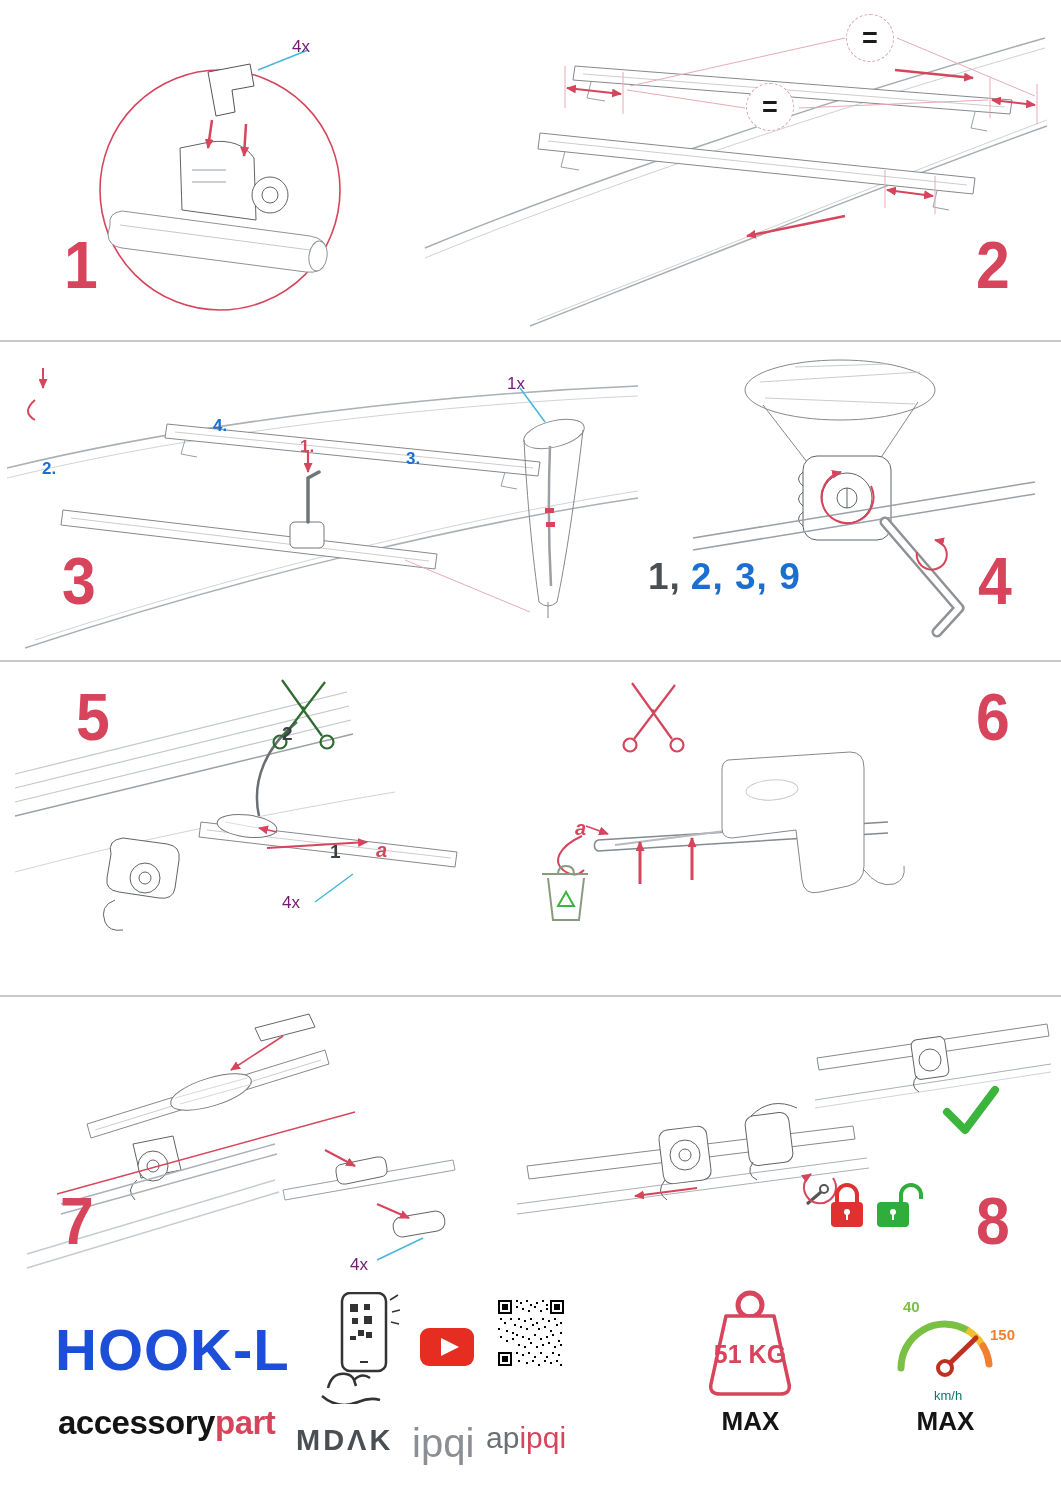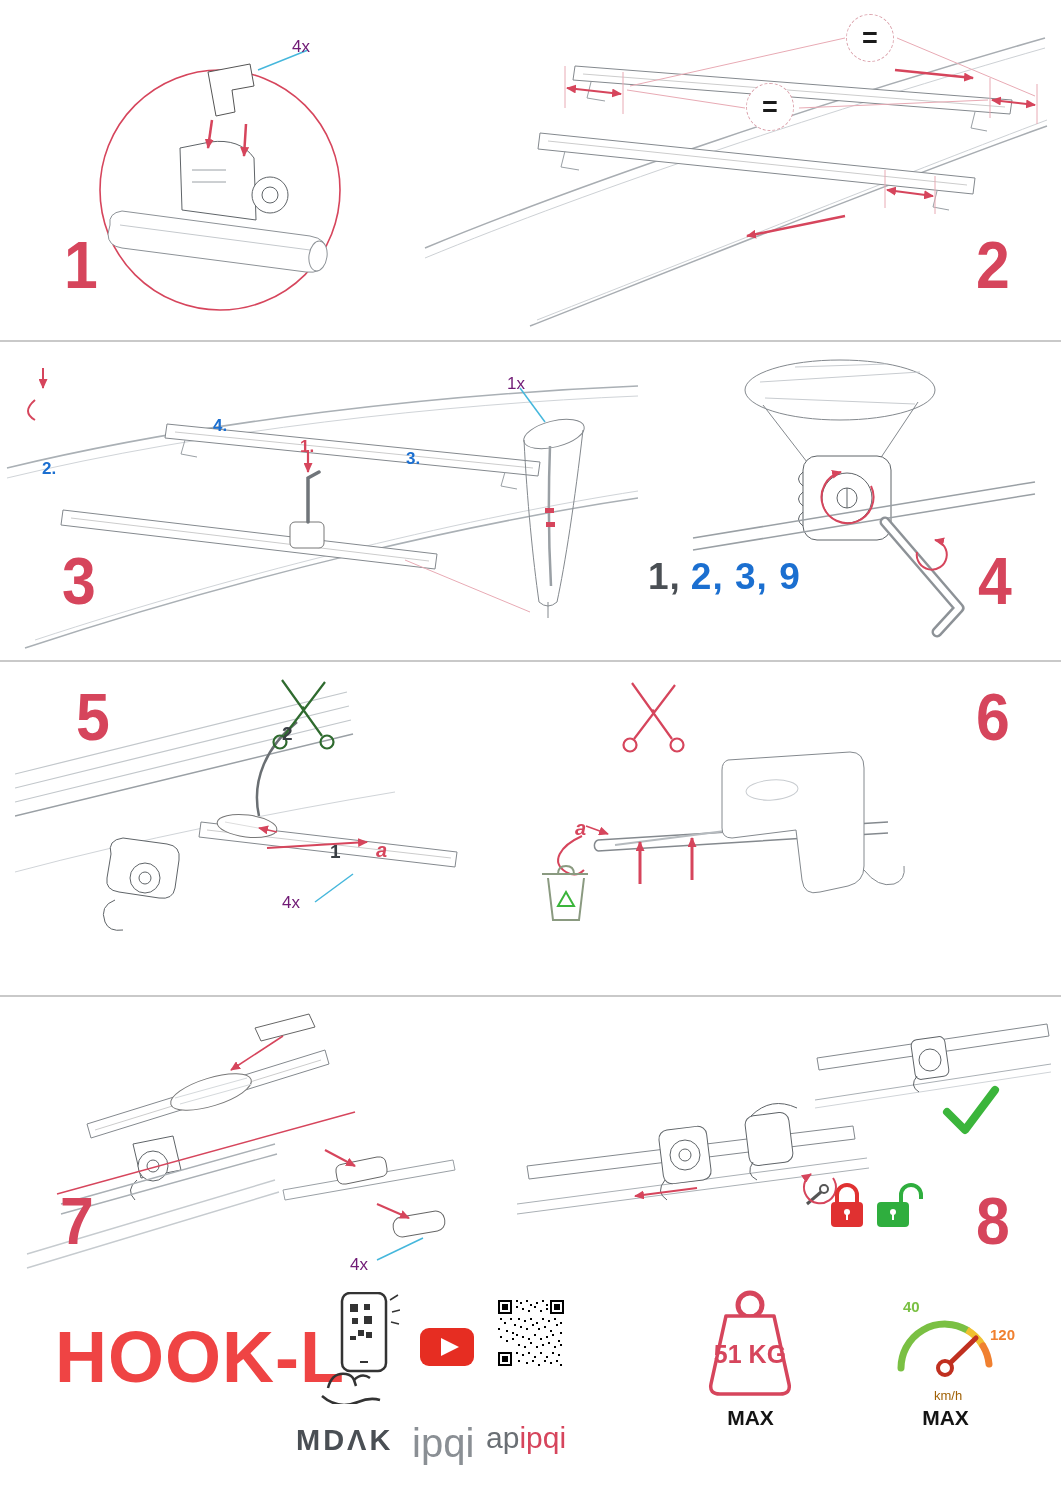--- a/index.html
+++ b/index.html
@@ -14,30 +14,30 @@
   .red-lbl{color:#d6455c;font-size:17px;font-weight:600;}
   .dark-lbl{color:#3a3f44;font-size:19px;font-weight:600;}
   .a-lbl{color:#d6455c;font-size:20px;font-style:italic;font-weight:600;}
   .sep{position:absolute;left:0;width:1061px;height:2px;background:#c9c9c9;}
   .eq{position:absolute;width:46px;height:46px;border:1.5px dashed #dca3ad;border-radius:50%;
       display:flex;align-items:center;justify-content:center;
       font-size:27px;font-weight:700;color:#1a1a1a;background:#fff;}
   .seq{position:absolute;font-size:37px;font-weight:600;letter-spacing:1px;}
   .seq .done{color:#4a4f54;}
   .seq .rest{color:#1b6fd0;margin-left:10px;}
-  .product{position:absolute;font-size:72px;font-weight:700;color:#ef4444;letter-spacing:1px;}
+  .product{position:absolute;font-size:58px;font-weight:700;color:#1d4ed8;letter-spacing:1px;}
   .brand{position:absolute;font-size:33px;font-weight:700;letter-spacing:-0.5px;color:#141414;}
   .brand .pt2{color:#d6455c;}
   .logo-mdak{position:absolute;font-size:29px;font-weight:700;color:#4a4f54;letter-spacing:3px;}
   .logo-ipqi{position:absolute;font-size:40px;font-weight:400;color:#8a8f94;}
   .logo-apline{position:absolute;font-size:30px;font-weight:500;color:#6a6f74;}
   .logo-apline .pt2{color:#d6455c;}
-  .max{position:absolute;font-size:21px;font-weight:700;color:#141414;text-align:center;}
+  .max{position:absolute;font-size:26px;font-weight:700;color:#141414;text-align:center;}
   .gauge-num{position:absolute;font-size:15px;font-weight:700;}
-  .kmh{position:absolute;font-size:13px;color:#a16207;}
+  .kmh{position:absolute;font-size:13px;color:#0f766e;}
   .weight-val{position:absolute;width:100px;text-align:center;font-size:25px;font-weight:600;color:#d6455c;}
   svg{display:block;}
 </style>
 </head>
 <body>
 
 <div class="page">
 
   <svg width="0" height="0" style="position:absolute" aria-hidden="true">
     <defs>
@@ -334,20 +334,23 @@
     <g>
       <path d="M386,194 v-7 a10,10 0 0 1 20,0 v4" stroke="#2fae3e" stroke-width="4" fill="none"></path>
       <rect x="362" y="194" width="32" height="25" rx="4" fill="#2fae3e"></rect>
       <circle cx="378" cy="204" r="3" fill="#fff"></circle>
       <line x1="378" y1="206" x2="378" y2="212" stroke="#fff" stroke-width="2"></line>
     </g>
   </svg>
   <div class="stepnum" style="left:976px;top:1188px">8</div>
 
   <div class="product" style="left:55px;top:1316px">HOOK-L</div>
+  <div class="brand" style="left:58px;top:1404px">
+    <span>accessory</span><span class="pt2">part</span>
+  </div>
 
   <svg class="abs" style="left:318px;top:1292px" width="82" height="112" viewBox="0 0 82 112">
     <rect x="24" y="1" width="44" height="78" rx="8" stroke="#333" stroke-width="2.5" fill="#fff"></rect>
     <g fill="#333">
       <rect x="32" y="12" width="8" height="8"></rect>
         <rect x="46" y="12" width="6" height="6"></rect>
       <rect x="34" y="26" width="6" height="6"></rect>
         <rect x="46" y="24" width="8" height="8"></rect>
       <rect x="40" y="38" width="6" height="6"></rect>
         <rect x="32" y="44" width="6" height="4"></rect>
@@ -390,17 +393,17 @@
   <div class="max" style="left:688px;top:1406px;width:125px">MAX</div>
 
   <svg class="abs" style="left:888px;top:1296px" width="115" height="100" viewBox="0 0 115 100">
     <path d="M13,72 A44,44 0 0 1 79,34" stroke="#7ac043" stroke-width="7" fill="none" stroke-linecap="round"></path>
     <path d="M79,34 A44,44 0 0 1 95,50" stroke="#f0c030" stroke-width="7" fill="none"></path>
     <path d="M95,50 A44,44 0 0 1 101,68" stroke="#f08030" stroke-width="7" fill="none" stroke-linecap="round"></path>
     <line x1="57" y1="72" x2="88" y2="42" stroke="#c03020" stroke-width="5" stroke-linecap="round"></line>
     <circle cx="57" cy="72" r="7" stroke="#c03020" stroke-width="4" fill="#fff"></circle>
   </svg>
   <div class="gauge-num" style="left:903px;top:1298px;color:#7ac043">40</div>
-  <div class="gauge-num" style="left:990px;top:1326px;color:#f08030">120</div>
+  <div class="gauge-num" style="left:990px;top:1326px;color:#f08030">150</div>
   <div class="kmh" style="left:934px;top:1388px">km/h</div>
   <div class="max" style="left:898px;top:1406px;width:95px">MAX</div>
 
 </div>
 
 </body></html>

